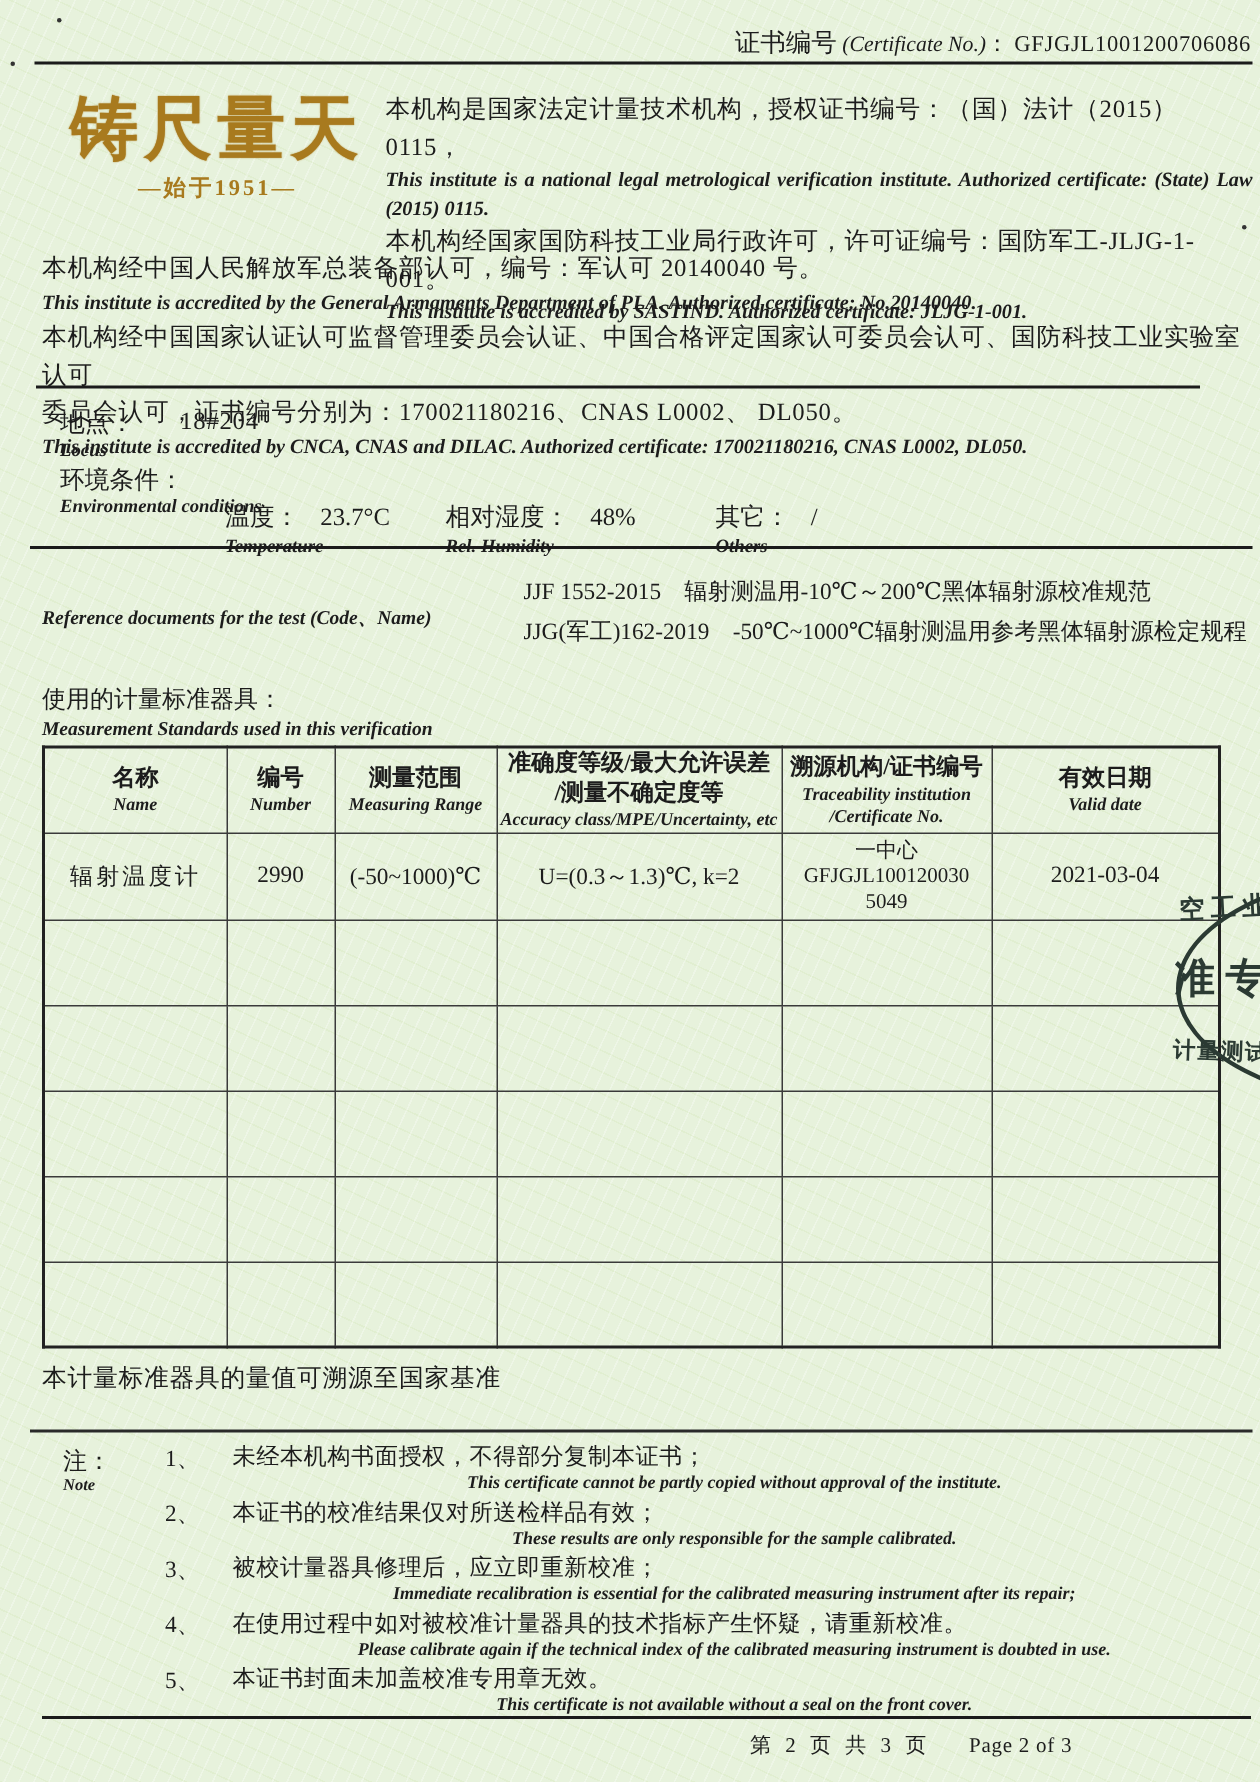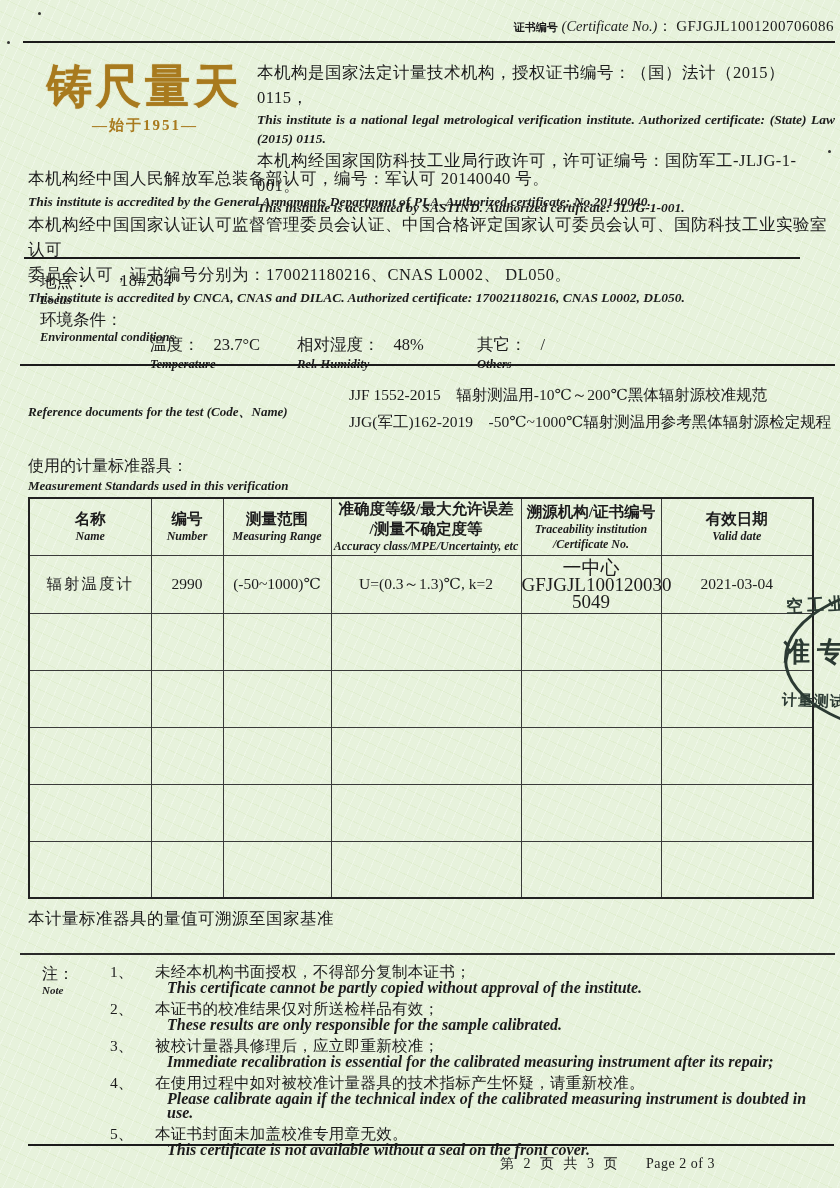--- a/index.html
+++ b/index.html
@@ -12,21 +12,21 @@
   }
   .abs{position:absolute;}
   .zh{font-family:"Liberation Serif","DejaVu Serif",serif;}
   .en{font-family:"Liberation Serif","DejaVu Serif",serif;font-style:italic;font-weight:bold;}
   .rule{position:absolute;background:#1b1b1b;height:2px;}
   .thin-rule{position:absolute;background:#2a2a2a;height:1.6px;}
   .dot{position:absolute;width:3px;height:3px;background:#333;border-radius:50%;}
 
   
   .cert-line{top:17px;right:6px;font-size:15px;white-space:nowrap;}
-  .cert-line .lbl{font-weight:bold;font-size:11px;}
+  .cert-line .lbl{font-weight:normal;font-size:17px;}
   .cert-line .en{font-weight:normal;font-size:14.5px;}
   .cert-line .val{letter-spacing:.5px;}
 
   
   .logo{left:36px;top:60px;width:218px;text-align:center;color:#a87a1e;}
   .logo-title{font-size:45px;font-weight:bold;letter-spacing:4px;line-height:52px;
     text-shadow:0 0 1px #a87a1e;transform:scaleY(1.04);}
   .logo-sub{font-size:15px;font-weight:bold;letter-spacing:2px;margin-top:4px;}
 
   
@@ -63,21 +63,21 @@
     table-layout:fixed;}
   table.std th, table.std td{border:1.4px solid #3a3a3a;padding:0;text-align:center;vertical-align:middle;}
   table.std{border:2px solid #222;}
   th .h-zh{font-size:15.5px;font-weight:bold;white-space:pre-line;line-height:20px;}
   th .h-en{font-size:12px;white-space:pre-line;line-height:15px;}
   tr.hdr{height:57px;}
   tr.data{height:58px;}
   tr.empty{height:57px;}
   td.c-name{letter-spacing:2px;}
   td{font-size:15.5px;}
-  td.c-trace{font-size:19px;white-space:pre-line;line-height:17px;}
+  td.c-trace{font-size:14px;white-space:pre-line;line-height:17px;}
 
   
   .stamp{right:0;top:577px;width:63px;height:160px;overflow:hidden;color:#2b3a33;}
   .stamp-ellipse{position:absolute;left:7px;top:3px;width:300px;height:152px;
     border:3.5px solid #2b3a33;border-radius:50%;}
   .stamp-l1{position:absolute;left:9px;top:16px;font-size:17px;font-weight:bold;
     letter-spacing:4px;white-space:nowrap;transform:rotate(-3deg);}
   .stamp-l2{position:absolute;left:6px;top:57px;font-size:27px;font-weight:bold;
     letter-spacing:7px;white-space:nowrap;}
   .stamp-l3{position:absolute;left:5px;top:115px;font-size:15px;font-weight:bold;
@@ -88,21 +88,21 @@
   .trace-en{left:28px;top:933px;font-size:13px;}
 
   
   .notes{left:42px;top:962px;width:770px;}
   .note-col-label{position:absolute;left:0;top:2px;font-size:16px;}
   .note-col-en{position:absolute;left:0;top:22px;font-size:11px;}
   .note-items{margin-left:68px;}
   .note-item{position:relative;margin-bottom:1px;}
   .note-num{position:absolute;left:0;top:0;font-size:15.5px;}
   .note-zh{margin-left:45px;font-size:15.5px;line-height:19px;letter-spacing:.3px;}
-  .note-en{margin-left:57px;font-size:16px;line-height:14px;margin-bottom:4px;}
+  .note-en{margin-left:57px;font-size:12px;line-height:14px;margin-bottom:4px;text-align:center;}
 
   
   .footer{left:500px;top:1155px;width:320px;white-space:nowrap;font-size:14px;}
   .footer .f-zh{letter-spacing:3px;}
   .footer .f-en{margin-left:22px;letter-spacing:.5px;}
 </style>
 </head>
 <body>
 
 <div id="page">

